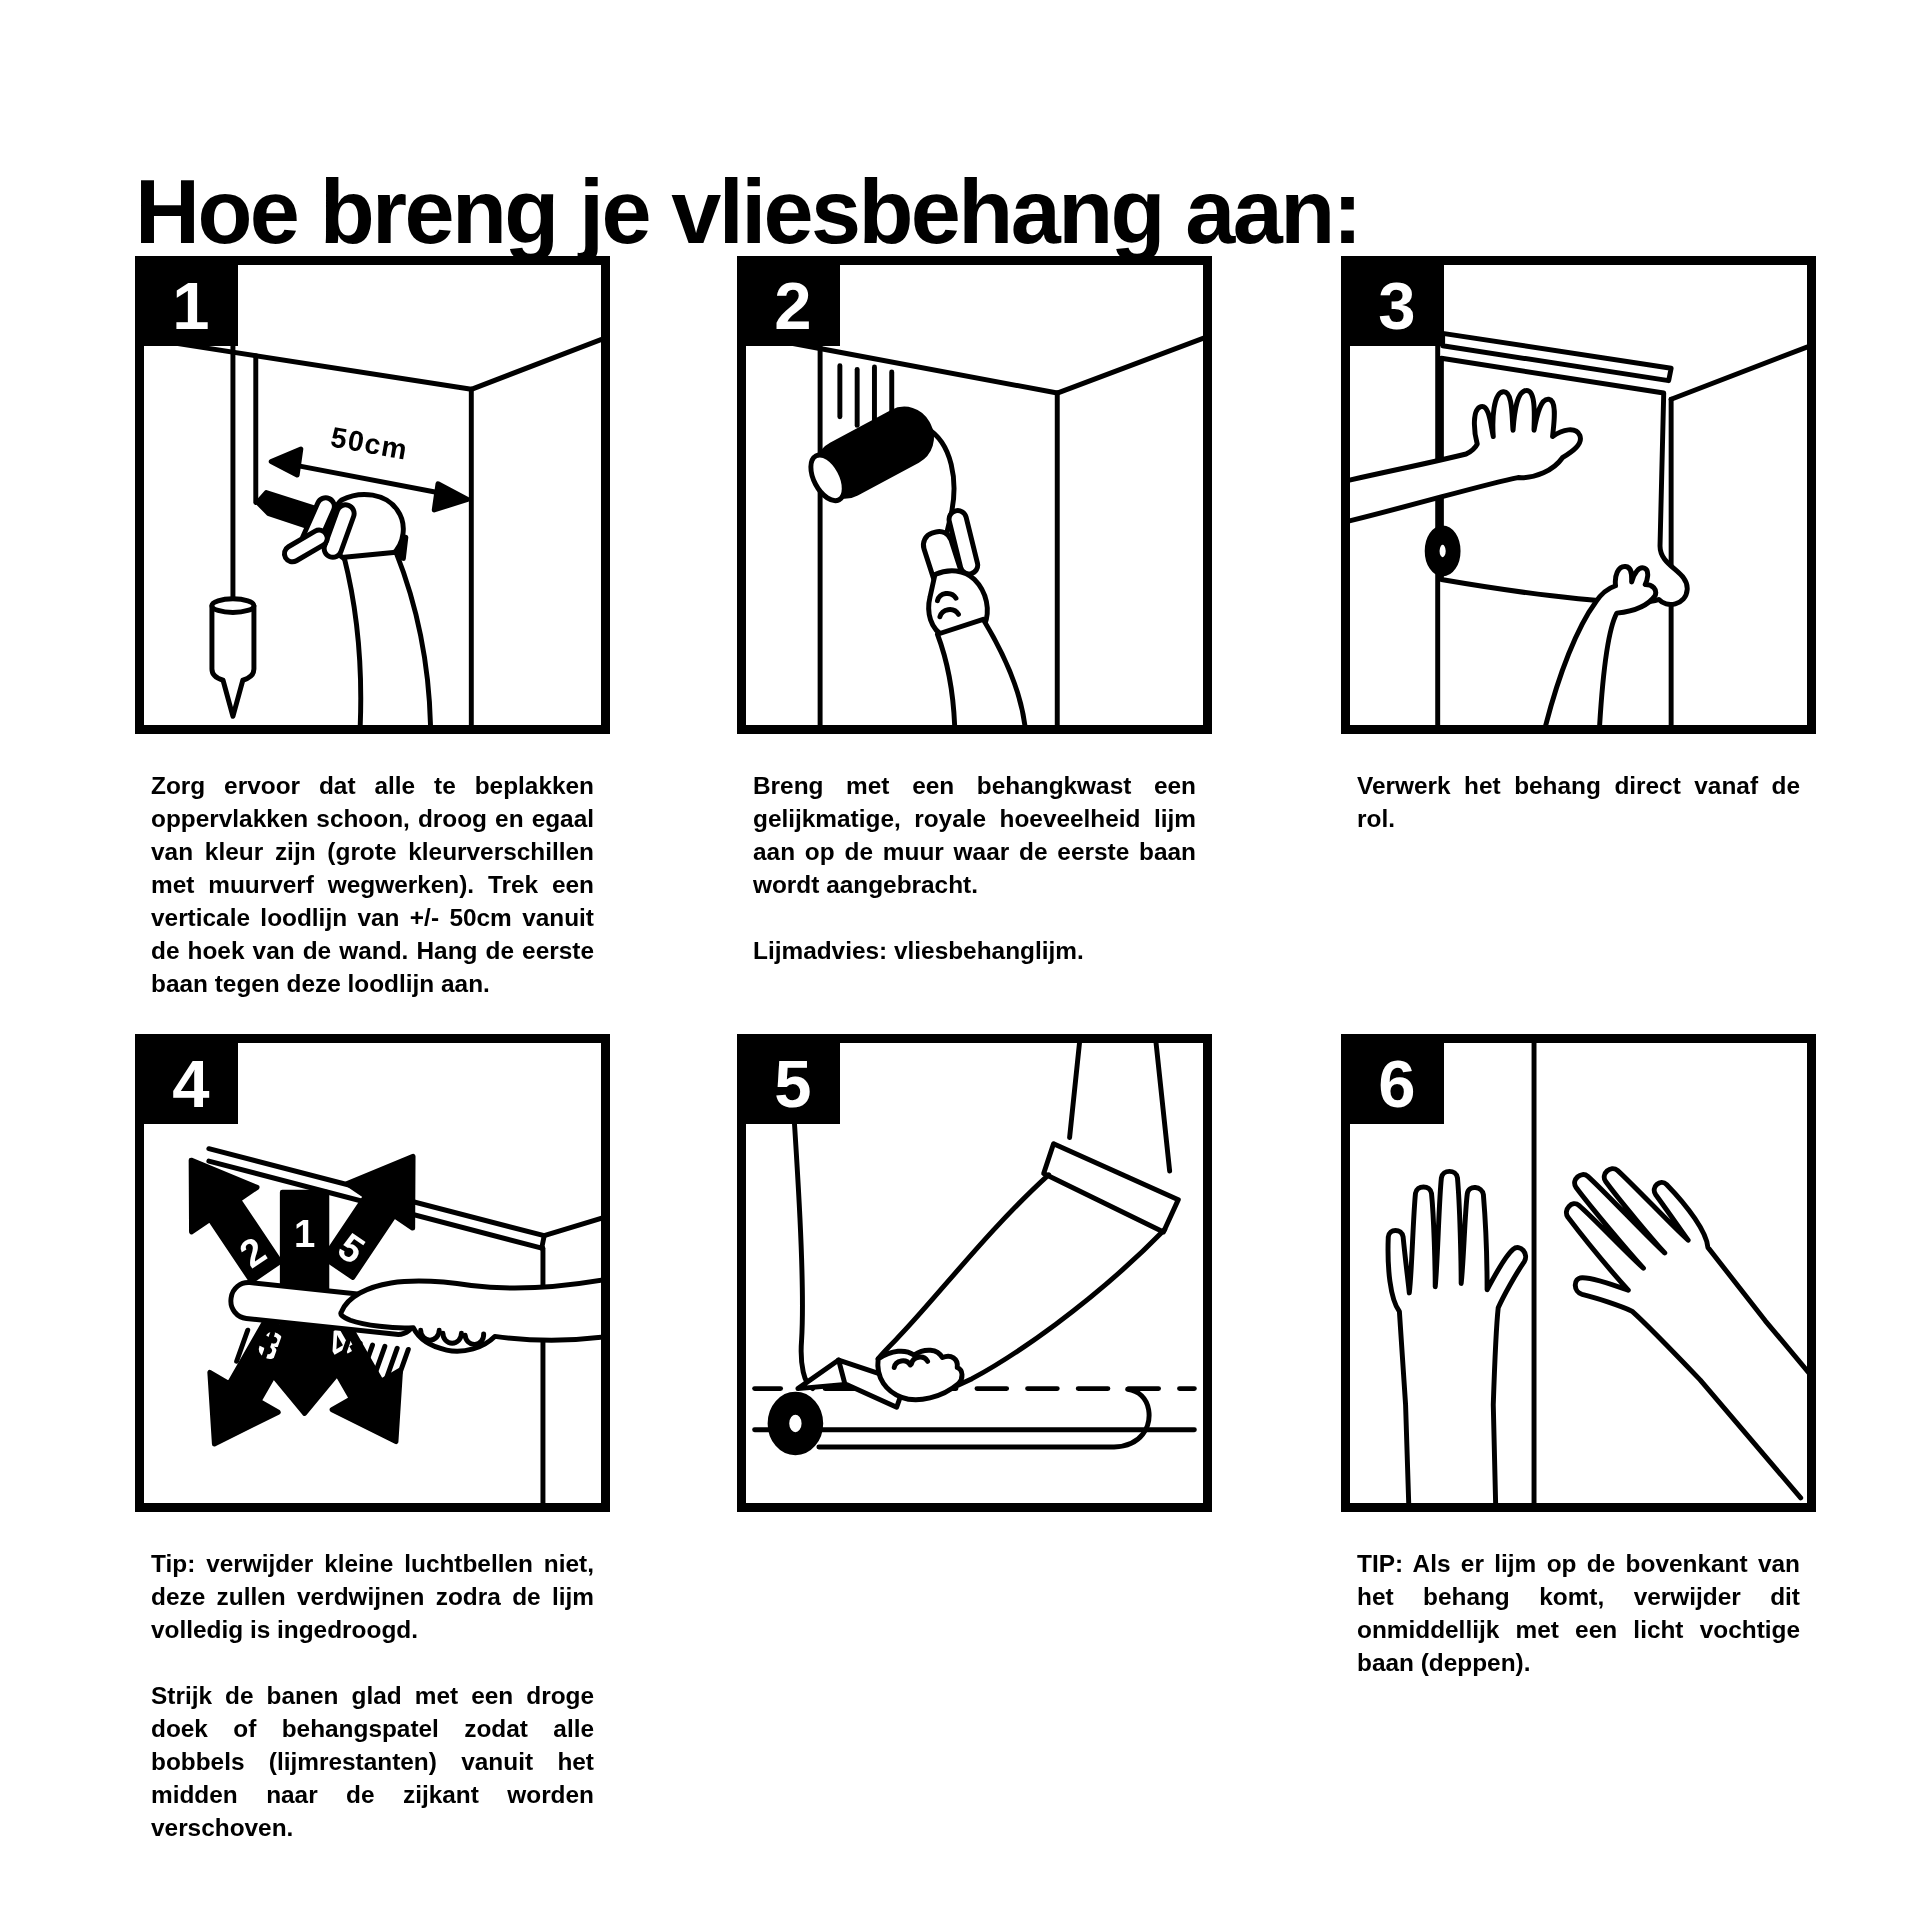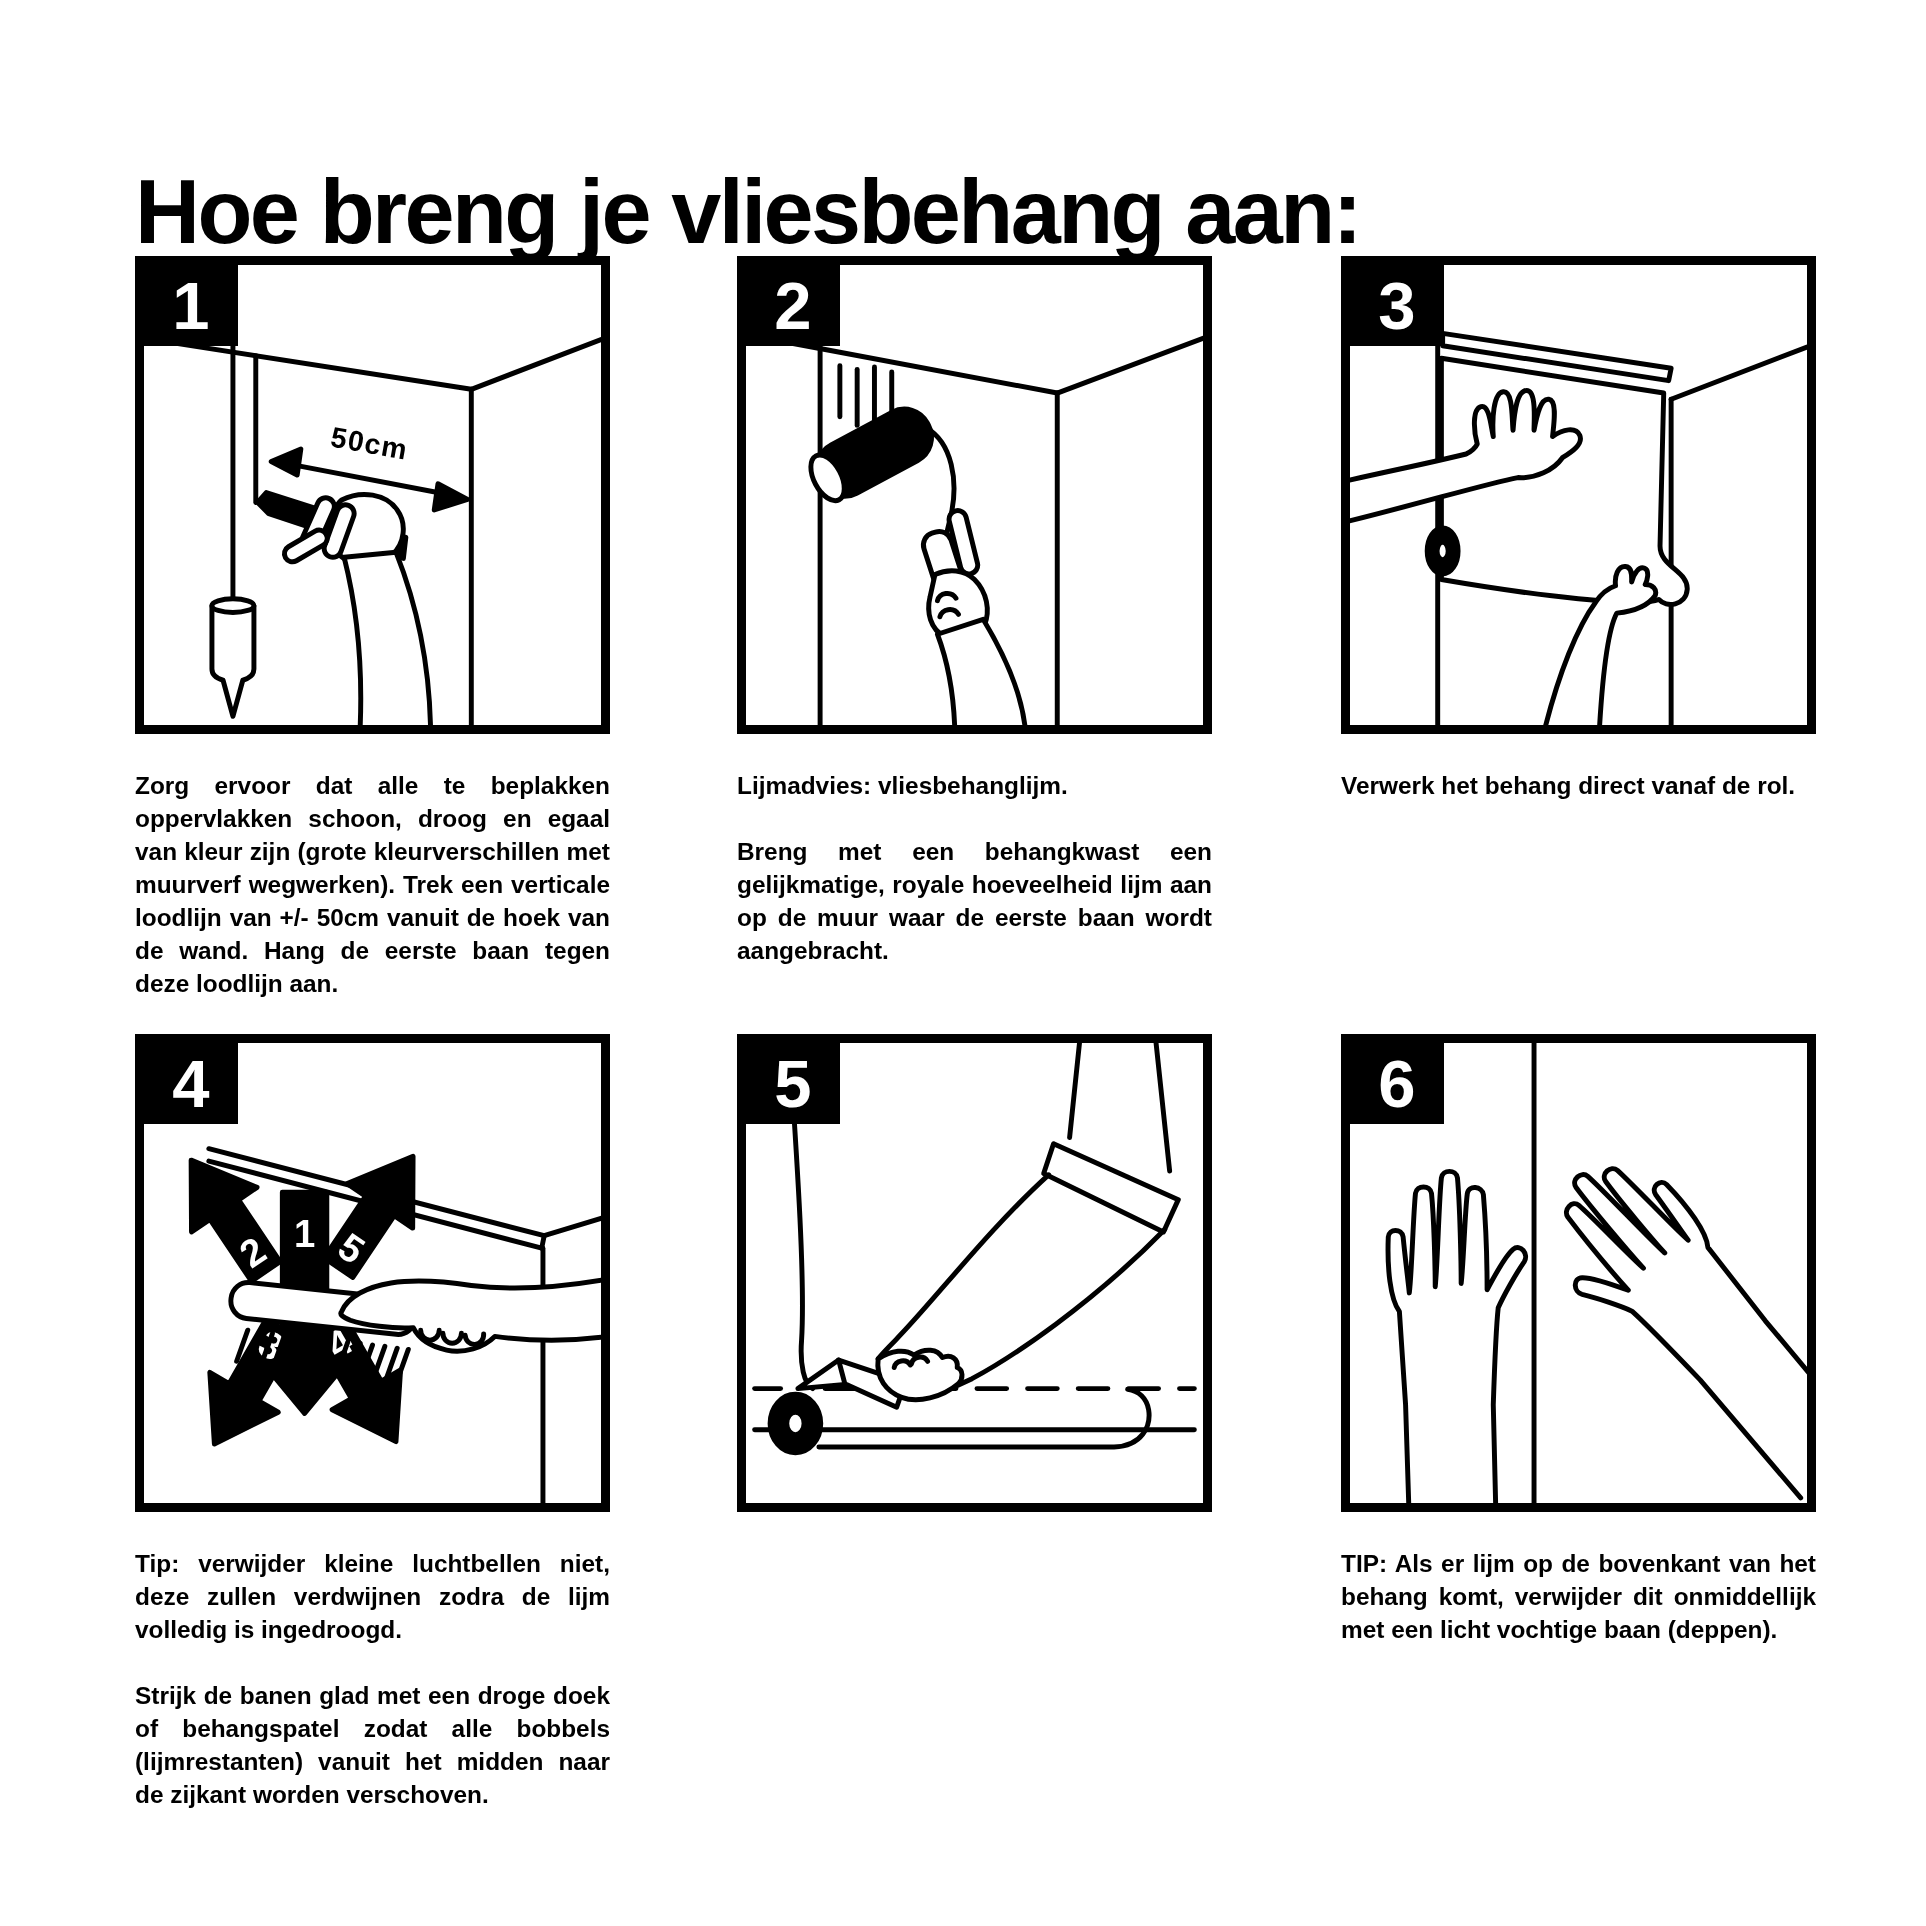--- a/index.html
+++ b/index.html
@@ -36,21 +36,21 @@
   .ill .bk{fill:#000}
   .ill .thin{stroke-width:6}
   .ill .dash{stroke-dasharray:48 34}
   .ill text{fill:#000;stroke:none;font-family:"Liberation Sans",sans-serif;
     font-weight:bold;font-size:46px;letter-spacing:2px;}
   .ill text.an{fill:#fff;font-size:62px;text-anchor:middle;letter-spacing:0;}
   .caption{
     margin-top:35px;width:475px;font-size:24.4px;line-height:33px;font-weight:bold;
     text-align:justify;color:#000;
   }
-  .caption p{margin:0;}
+  .caption p{margin:16px;}
   .caption p + p{margin-top:33px;}
   .caption.tight p + p{margin-top:0;}
 </style>
 </head>
 <body>
 
 <h1 class="page-title">Hoe breng je vliesbehang aan:</h1>
 
 <div class="cell" id="cell-1">
   <div class="panel">
@@ -115,22 +115,22 @@
       <g>
         <rect class="wh" x="-14" y="-52" width="28" height="104" rx="14" transform="translate(352,446) rotate(-14)"></rect>
         <path class="wh" d="M306,498 C328,488 354,490 370,506 C390,526 396,556 386,580 C374,604 346,610 322,598 C298,586 292,558 298,534 Z"></path>
         <path d="M310,540 a16,14 0 0 1 30,-4"></path>
         <path d="M314,566 a16,14 0 0 1 30,-4"></path>
         <path class="wh" d="M384,570 C424,636 446,690 452,744 L338,744 C336,690 326,636 310,594 Z"></path>
       </g>
     </svg>
   </div>
   <div class="caption">
+    <p>Breng met een behangkwast een gelijkmatige, royale hoeveelheid lijm aan op de muur waar de eerste baan wordt aangebracht.</p>
     <p>Lijmadvies: vliesbehanglijm.</p>
-    <p>Breng met een behangkwast een gelijkmatige, royale hoeveelheid lijm aan op de muur waar de eerste baan wordt aangebracht.</p>
   </div>
 </div>
 
 <div class="cell" id="cell-3">
   <div class="panel">
     <div class="badge">3</div>
     <svg class="ill" viewBox="0 0 740 740" preserveAspectRatio="none">
       <g>
         <path d="M520,216 L740,132"></path>
         <path d="M520,216 L520,740"></path>

